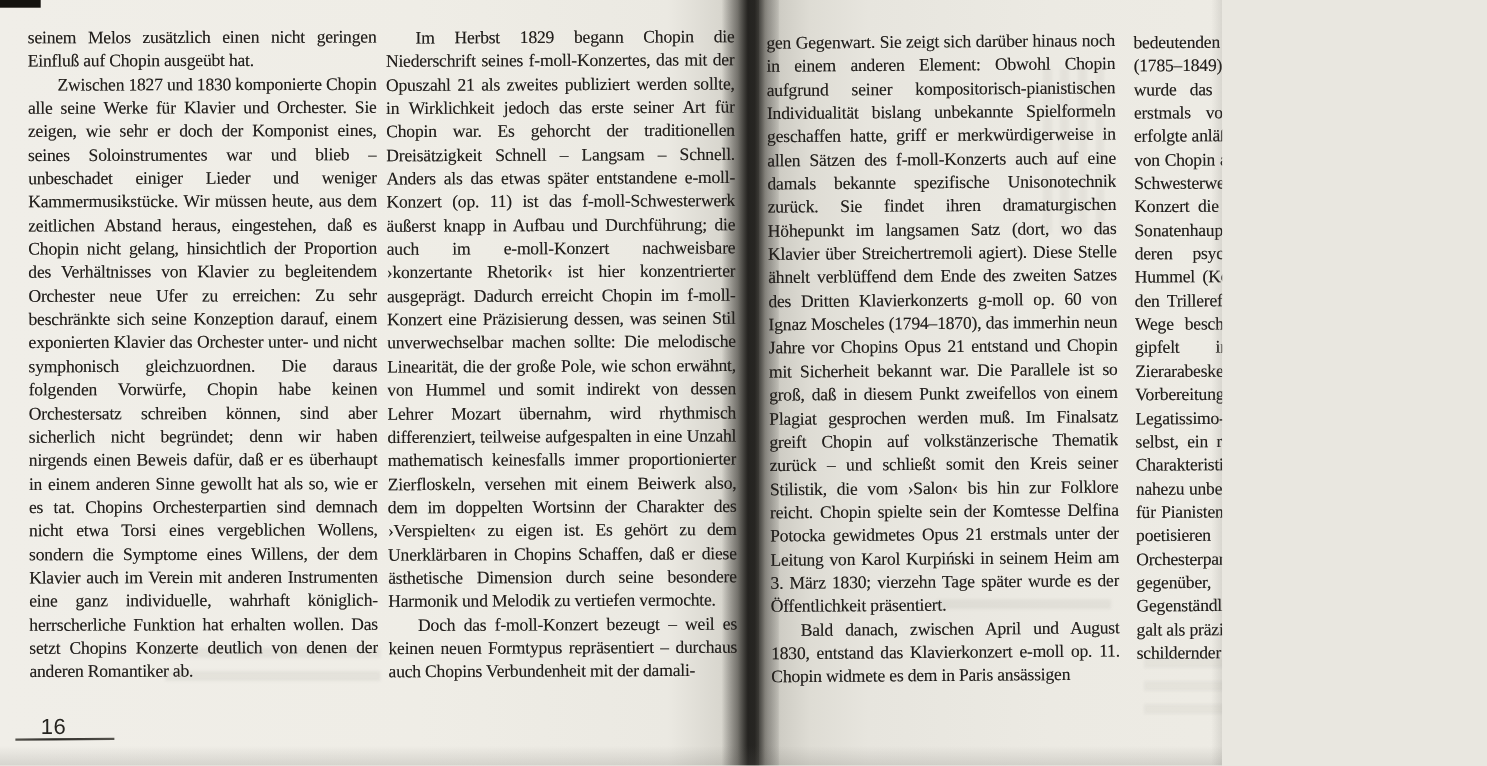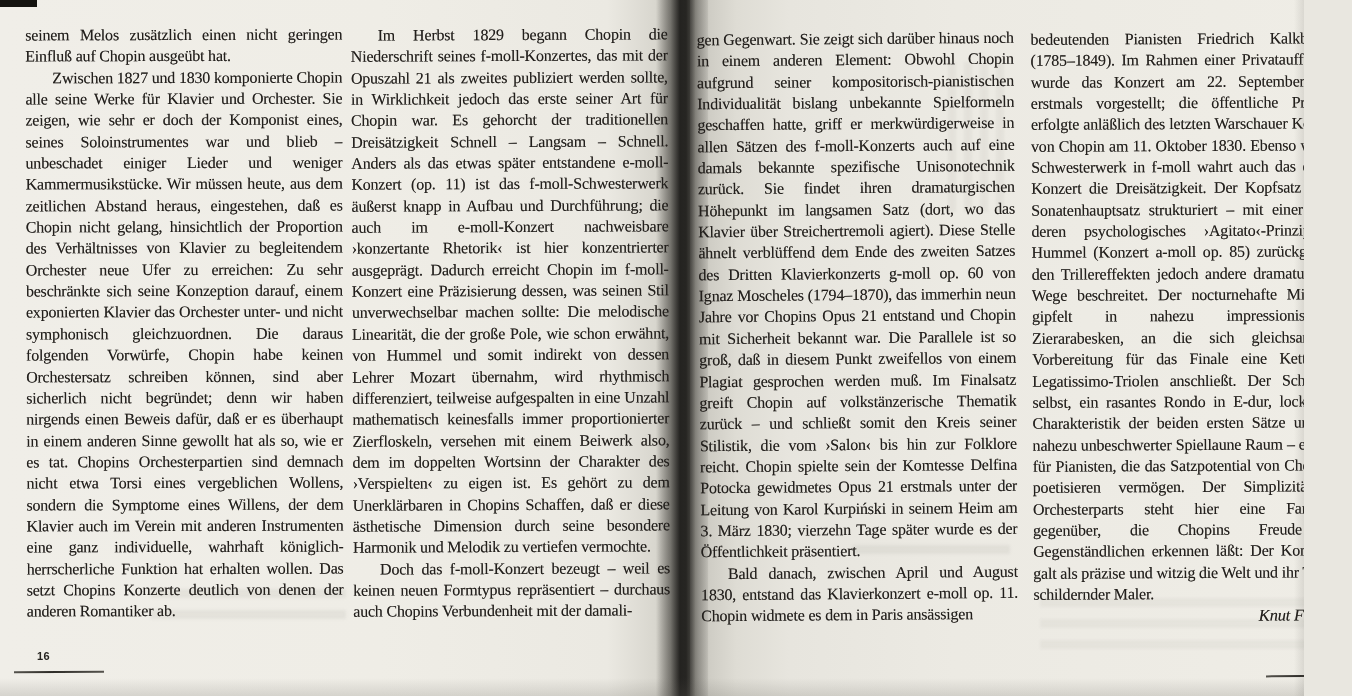--- a/index.html
+++ b/index.html
@@ -1,21 +1,21 @@
 <!DOCTYPE html>
 <html lang="de"><head>
 <meta charset="utf-8">
 <style>
   html,body { margin:0; padding:0; }
   body {
     width:1352px; height:696px; overflow:hidden;
     font-family:"Liberation Serif", serif;
     background:#e9e7e0;
   }
-  .spread { position:relative; width:1304px; height:696px; overflow:hidden; }
+  .spread { position:relative; width:1111px; height:696px; overflow:hidden; }
 
   
   .page-left {
     position:absolute; left:0; top:0; width:690px; height:696px;
     background:linear-gradient(90deg,#f0eee8 0%,#efede6 55%,#ebe9e2 88%,#d8d6ce 95%,#a5a39b 98.5%,#6e6c66 100%);
   }
   .page-right {
     position:absolute; left:690px; top:0; width:662px; height:696px;
     background:linear-gradient(90deg,#8f8d86 0%,#b5b3ac 1.2%,#cfcdc5 3%,#dedcd4 7%,#e7e5de 15%,#eceae3 40%,#efede6 100%);
   }
@@ -41,21 +41,21 @@
   #col3 { left:699px; top:28px; transform:rotate(-0.45deg); }
   #col4 { left:1032px; top:28px; transform:rotate(-0.3deg); }
   .para { margin:0; hyphens:auto; -webkit-hyphens:auto; }
   .para.indent { text-indent:27px; }
   .italic { }
   .signature { margin:1px 0 0 0; text-align:right; font-style:italic; font-size:16.5px; padding-right:10px; }
 
   
   .pagenum {
     position:absolute; font-family:"Liberation Sans", sans-serif;
-    font-weight:bold; font-size:11px; color:#262420; letter-spacing:0.5px;
+    font-weight:normal; font-size:20px; color:#262420; letter-spacing:0.5px;
   }
   #pagenum-left  { left:37px;  top:650px; }
   #pagenum-right { left:1306px; top:655px; }
   .pagenum-rule { position:absolute; height:2px; background:linear-gradient(90deg,#55534d,#2e2c28 40%,#55534d); }
   #rule-left  { left:14px;   top:671px; width:90px; transform:rotate(-0.4deg); }
   #rule-right { left:1266px; top:675px; width:86px; transform:rotate(-0.5deg); }
 
   
   .smudge {
     position:absolute; pointer-events:none; filter:blur(1.6px); opacity:0.55;

